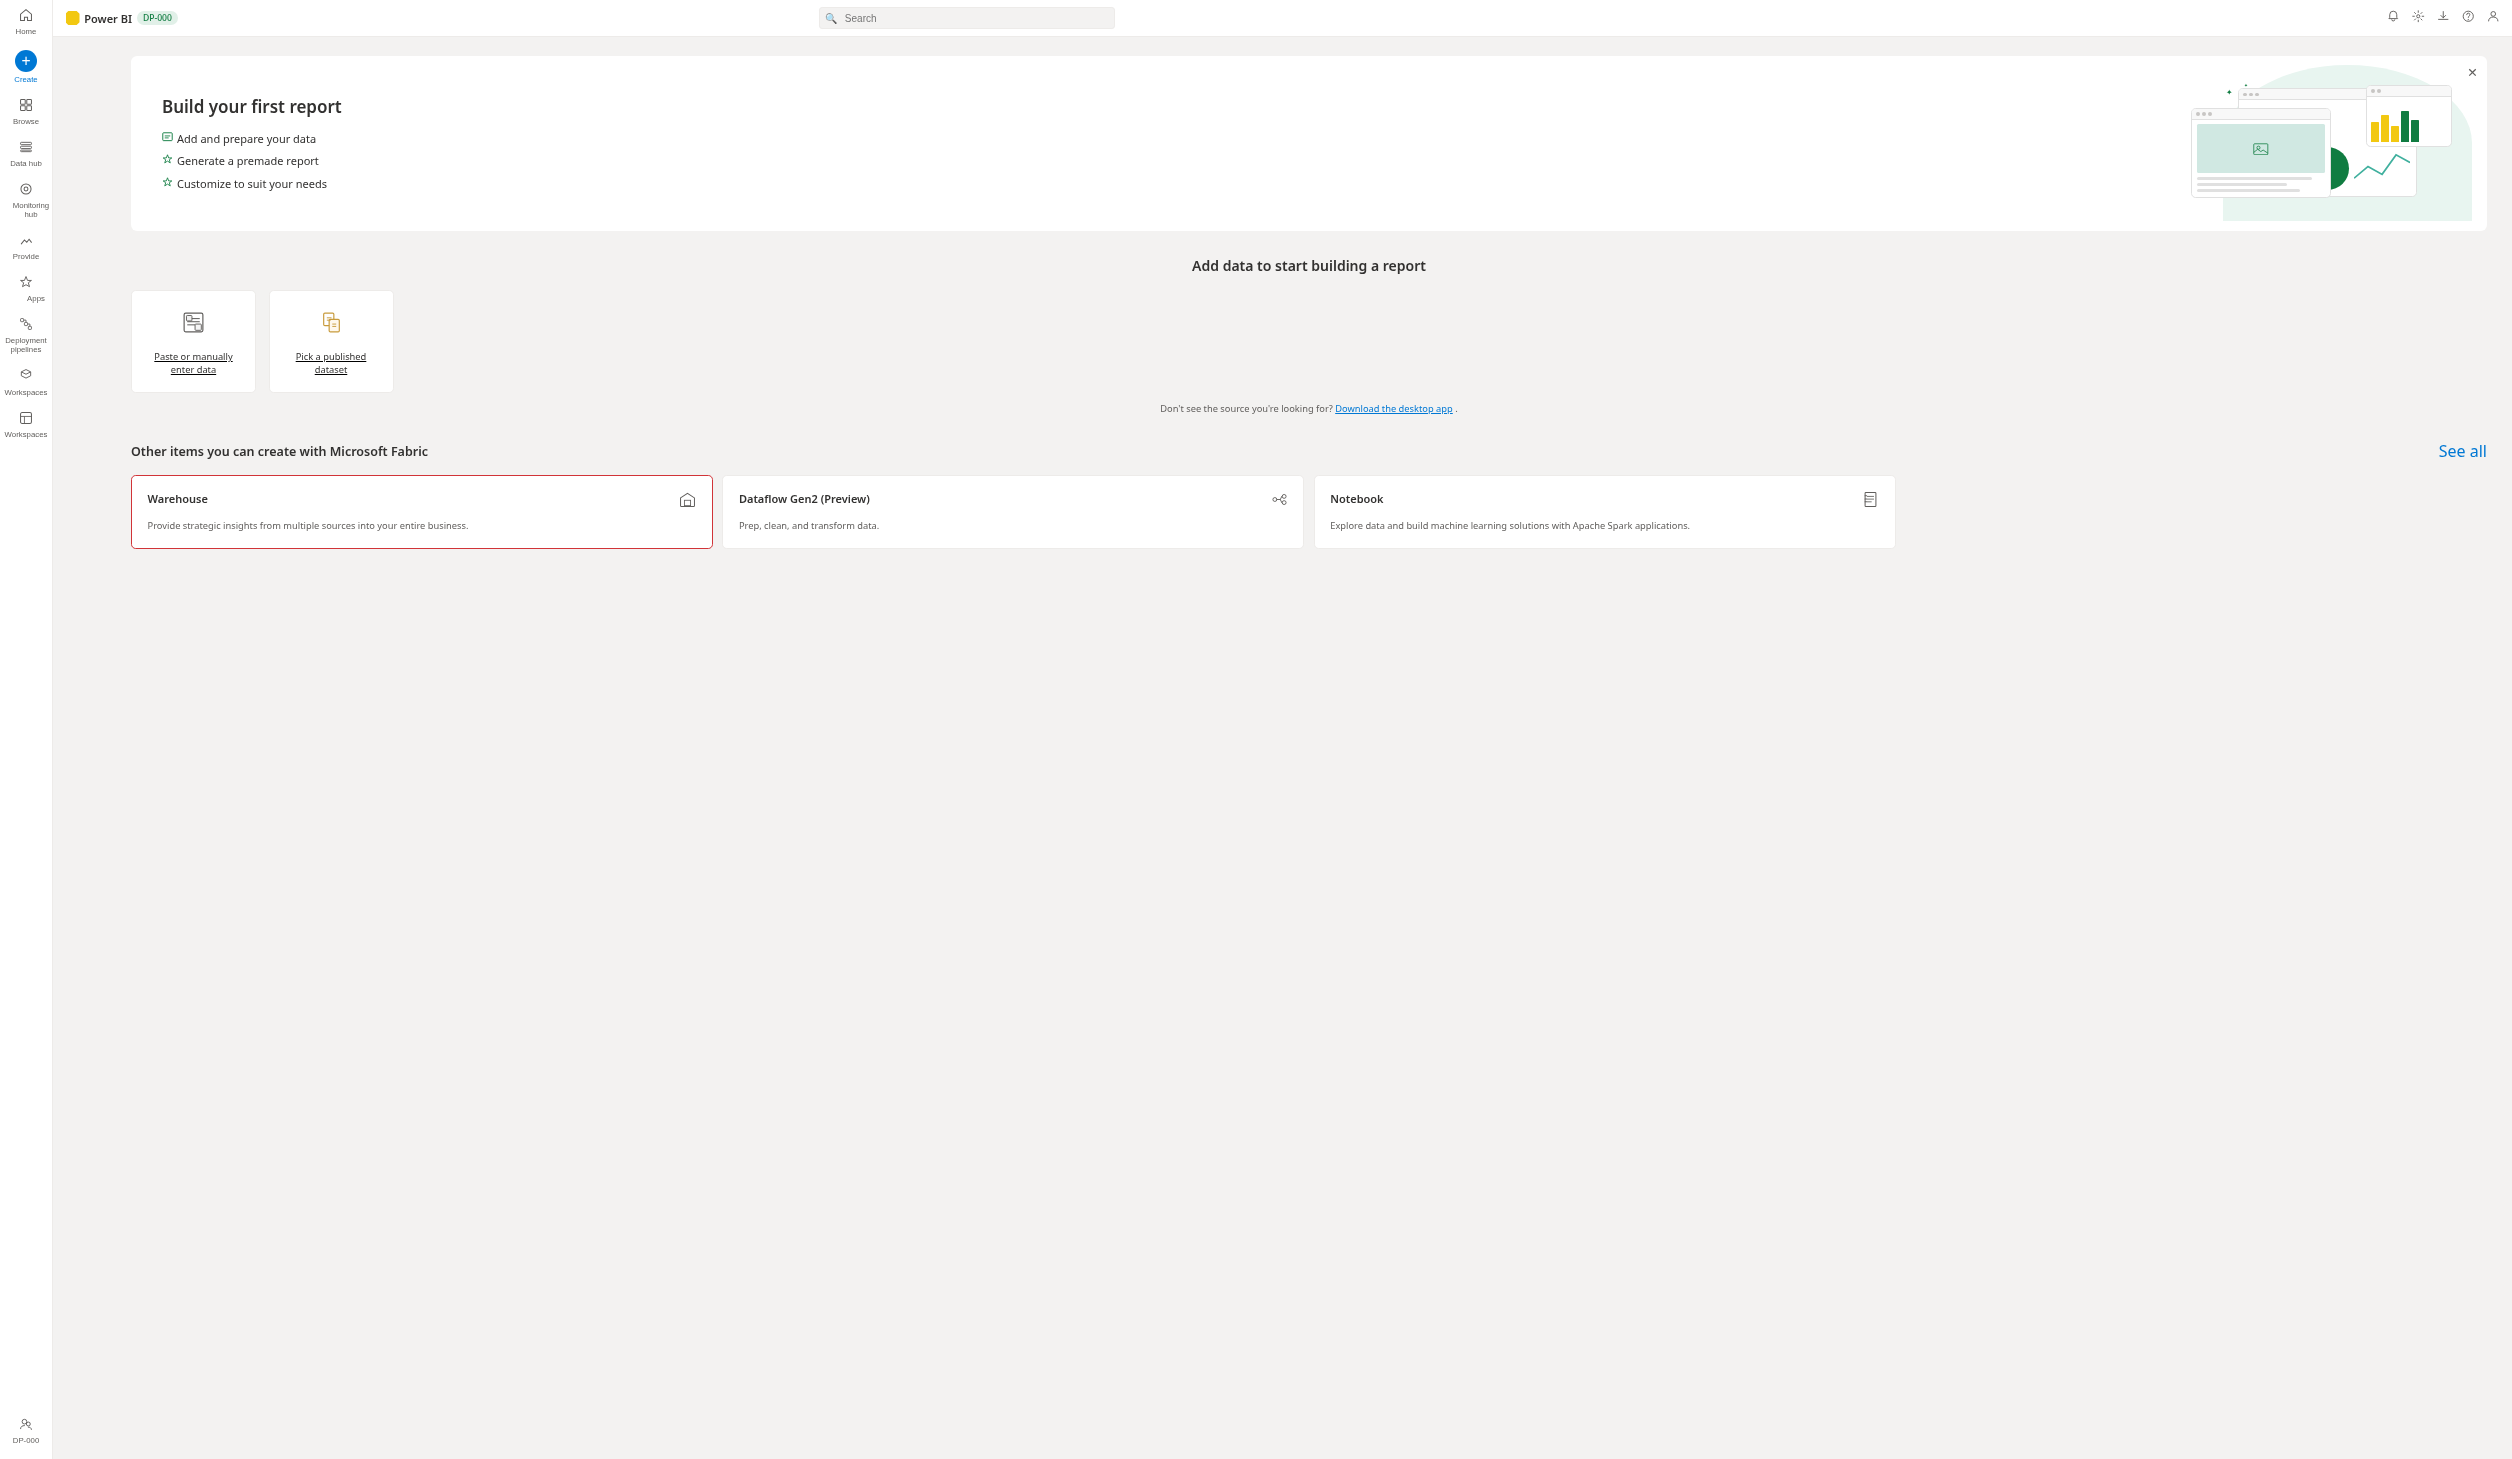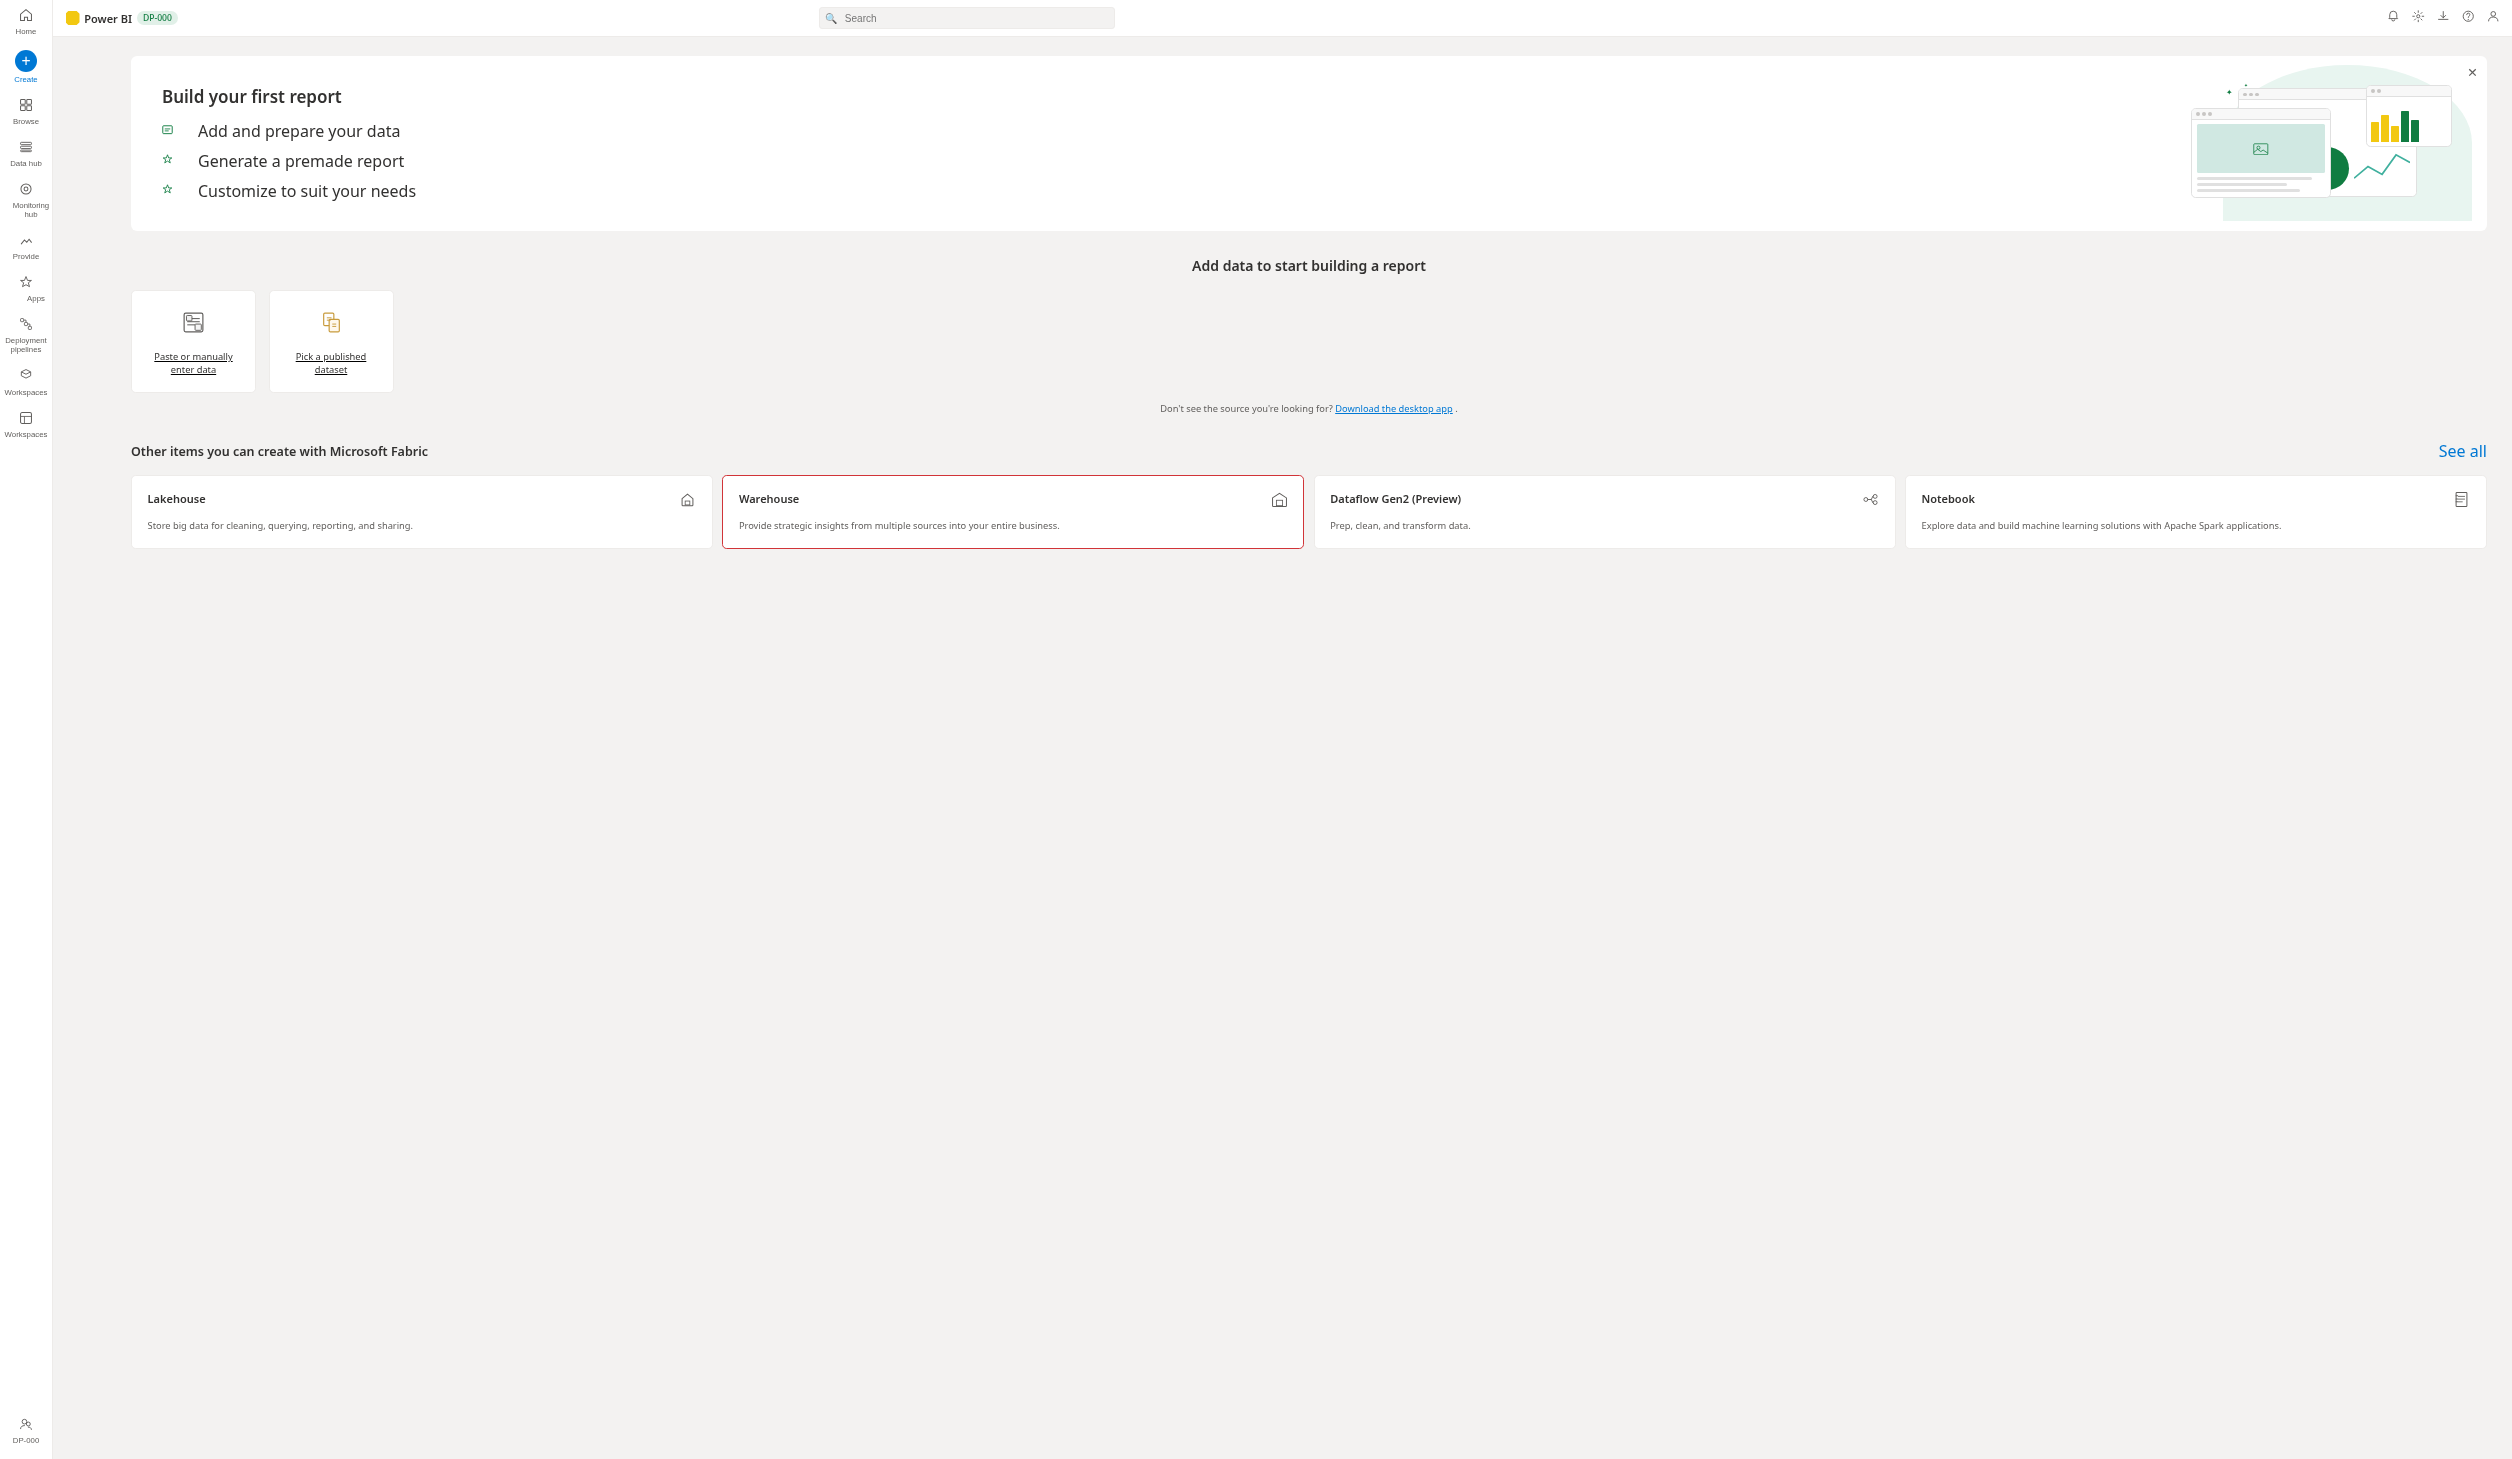--- a/index.html
+++ b/index.html
@@ -133,21 +133,21 @@
     }
     .hero-close {
       position: absolute; top: 9.3px; right: 9.3px;
       background: none; border: none; cursor: pointer;
       font-size: 12.5px; color: #605e5c;
     }
     .hero-text h2 {
       font-size: 17px; font-weight: 600; color: #323130; margin-bottom: 12.5px;
     }
     .hero-steps { display: flex; flex-direction: column; gap: 7.8px; }
-    .hero-step { display: flex; align-items: center; gap: 25px; font-size: 16px; color: #323130; }
+    .hero-step { display: flex; align-items: center; gap: 4px; font-size: 11px; color: #323130; }
     .step-icon { color: #107c41; font-size: 11px; }
 
     
     .hero-illustration {
       flex-shrink: 0;
       position: relative;
       width: 265px;
       height: 125px;
     }
     .hero-bg-shape {
@@ -560,32 +560,20 @@
   </section>
 
   <section style="margin-top: 12.5px;">
     <div class="other-section-header">
       <h3 class="other-section-title">Other items you can create with Microsoft Fabric</h3>
       <a class="see-all-link">See all</a>
     </div>
 
     <div class="fabric-cards">
 
-      <div class="fabric-card">
-        <div class="fabric-card-header">
-          <span class="fabric-card-name">Lakehouse</span>
-          <span class="fabric-card-icon">
-            <svg width="17" height="17" viewBox="0 0 22 22" fill="none">
-              <path d="M4 10L11 4l7 6v8a1 1 0 01-1 1H5a1 1 0 01-1-1v-8z" stroke="#605e5c" stroke-width="1.3" fill="none"></path>
-              <rect x="8" y="13" width="6" height="5" stroke="#605e5c" stroke-width="1.1"></rect>
-            </svg>
-          </span>
-        </div>
-        <p class="fabric-card-desc">Store big data for cleaning, querying, reporting, and sharing.</p>
-      </div>
 
       <div class="fabric-card highlighted">
         <div class="fabric-card-header">
           <span class="fabric-card-name">Warehouse</span>
           <span class="fabric-card-icon">
             <svg width="17" height="17" viewBox="0 0 22 22" fill="none">
               <path d="M2 9L11 3l9 6v10a1 1 0 01-1 1H3a1 1 0 01-1-1V9z" stroke="#605e5c" stroke-width="1.3" fill="none"></path>
               <rect x="7" y="12" width="8" height="7" stroke="#605e5c" stroke-width="1.1"></rect>
             </svg>
           </span>

